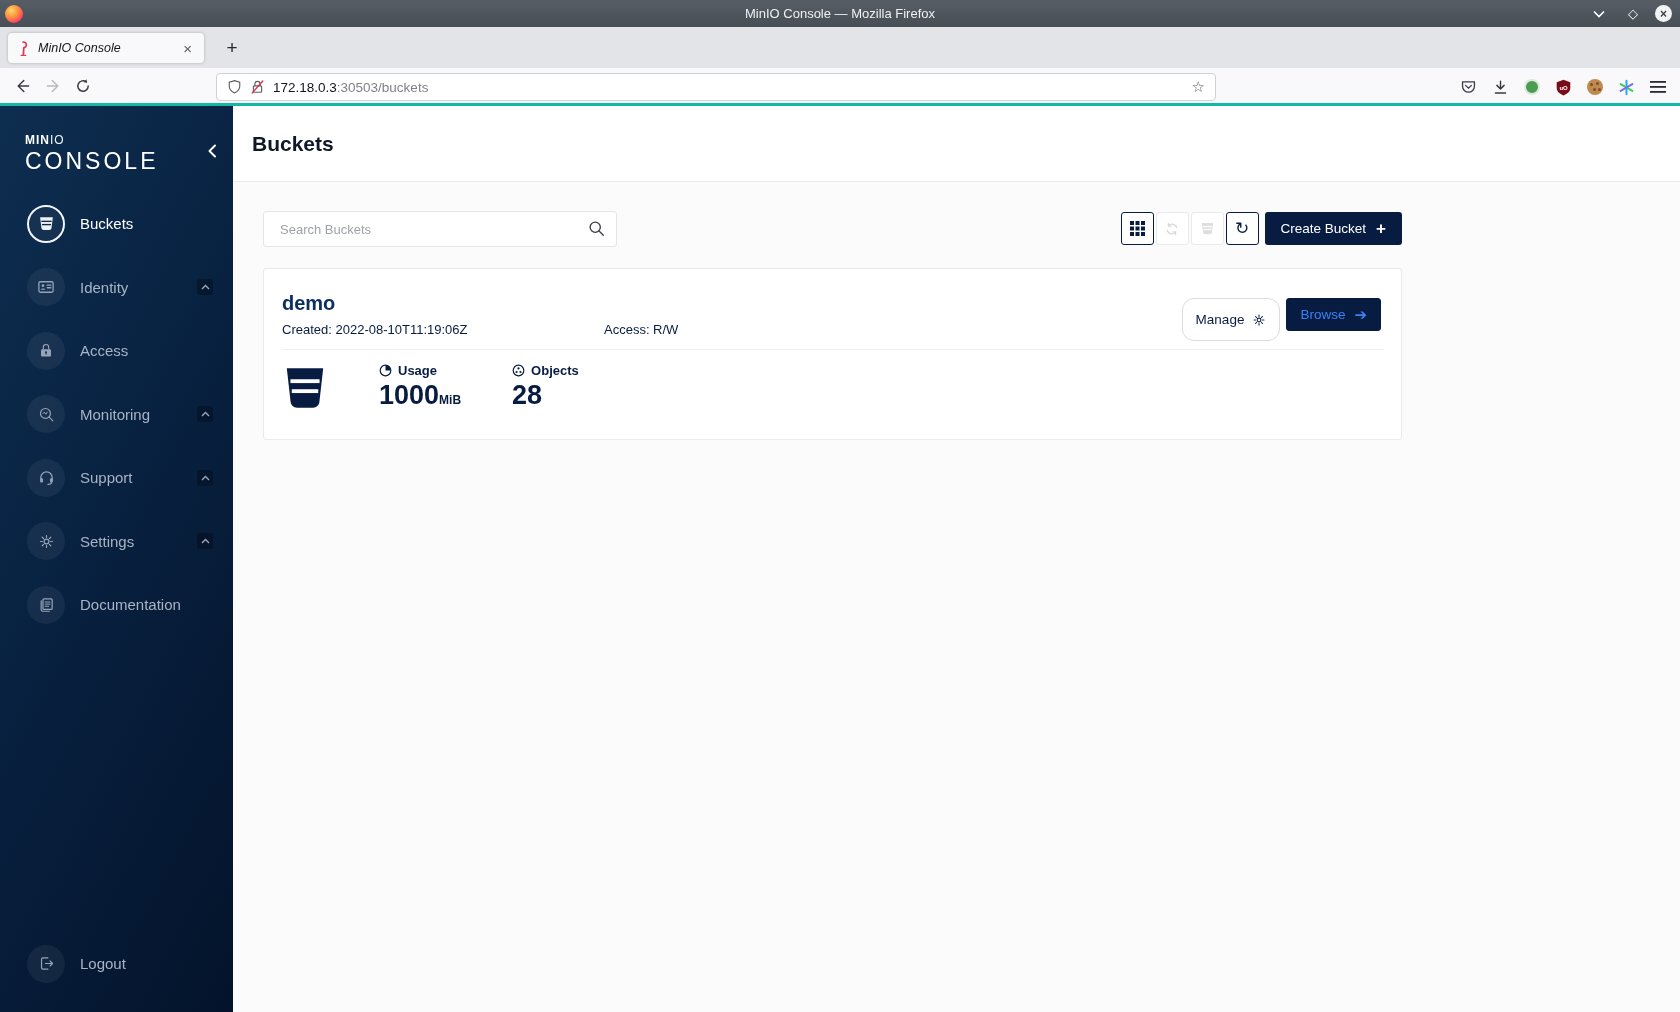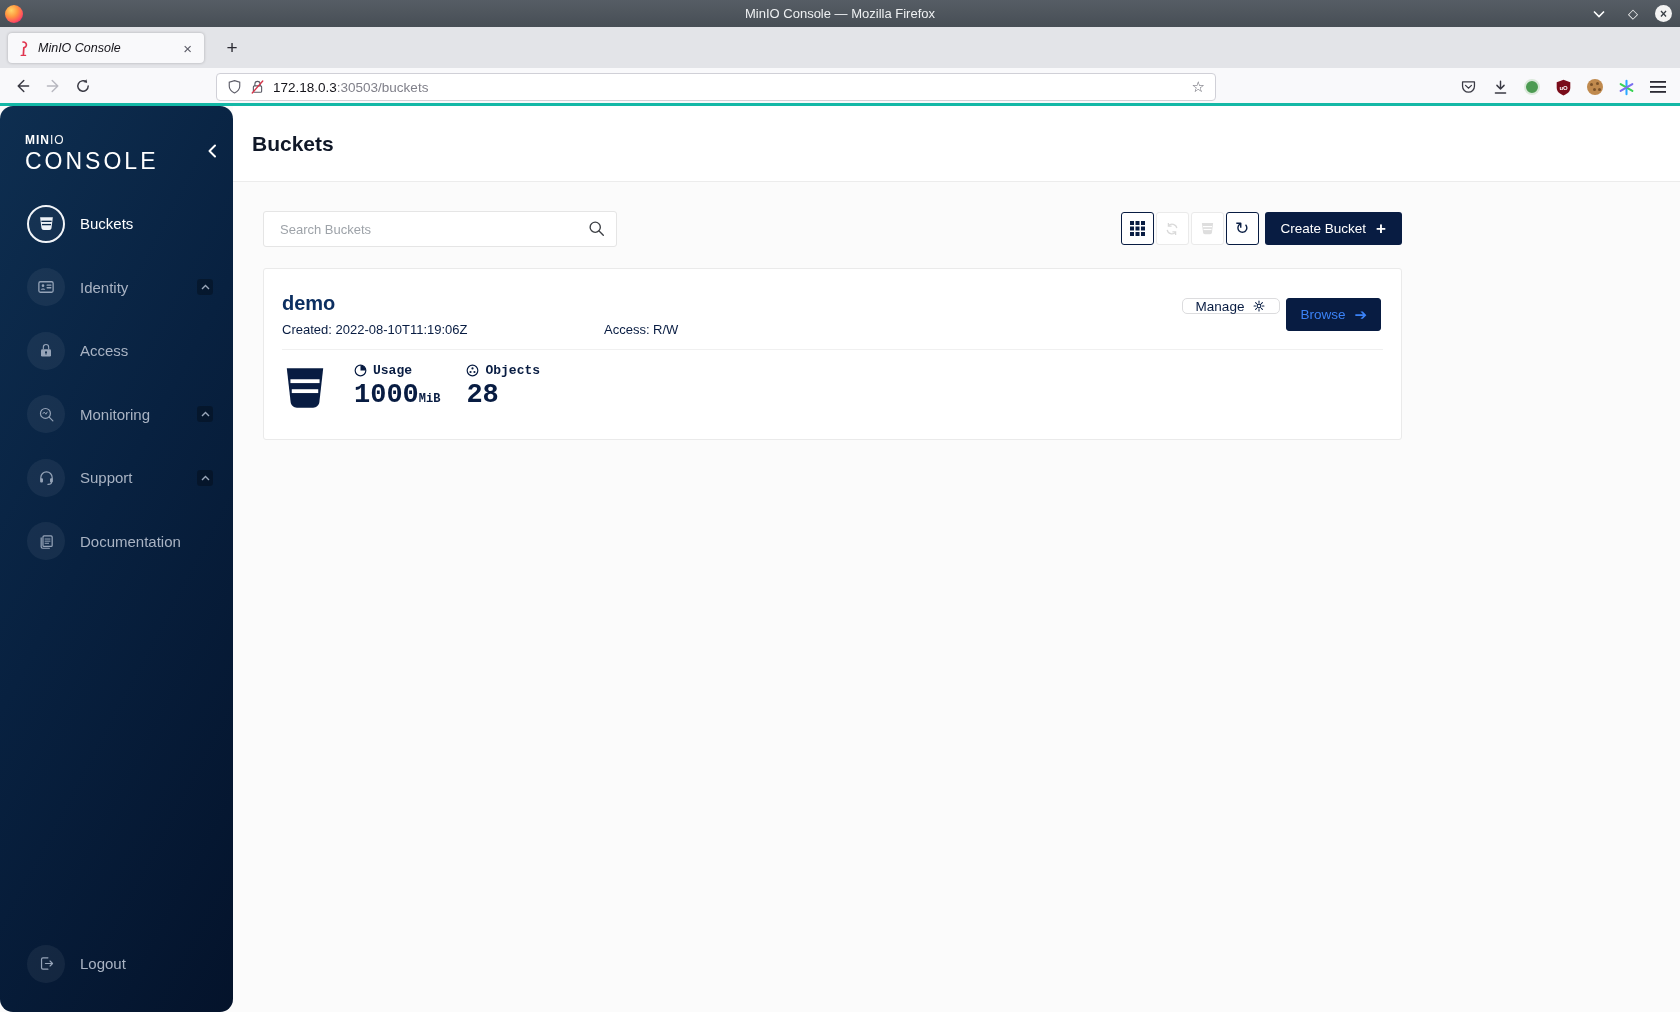--- a/index.html
+++ b/index.html
@@ -41,21 +41,21 @@
   .ext-circle { width:16px; height:16px; border-radius:50%; }
   .ext-green { background:#4c9b52; border:2px solid #dbe9db; }
   .cookie { background:#c08a4e; position:relative; }
   .cookie i { position:absolute; width:3px; height:3px; border-radius:50%; background:#7a5229; }
 
   
   .app { position:absolute; top:106px; left:0; width:1680px; height:906px; display:flex; }
 
   
   .sidebar { width:233px; height:906px; position:relative; flex:0 0 233px;
-    background:linear-gradient(118deg, #0e2e50 0%, #082140 45%, #04132b 100%);border-radius:13px; }
+    background:linear-gradient(118deg, #0e2e50 0%, #082140 45%, #04132b 100%); }
   .logo { position:absolute; top:27px; left:25px; color:#fff; }
   .logo-line1 { font-size:12px; letter-spacing:1px; }
   .logo-bold { font-weight:700; } .logo-light { font-weight:400; opacity:.95; }
   .logo-line2 { font-size:23px; font-weight:300; letter-spacing:3px; margin-top:1px; }
   .collapse-btn { position:absolute; top:38px; right:16px; }
   .menu { position:absolute; top:86px; left:0; width:233px; }
   .menu-item { height:63.5px; display:flex; align-items:center; padding-left:27px; position:relative; cursor:pointer; }
   .icon-circle { width:38px; height:38px; border-radius:50%; background:rgba(255,255,255,0.06);
     display:flex; align-items:center; justify-content:center; color:#96a4b8; flex:0 0 38px; }
   .menu-item.active .icon-circle { border:2px solid #f1f4f8; color:#eef2f7; background:rgba(255,255,255,0.04); }
@@ -90,30 +90,30 @@
     font-family:"Liberation Sans", sans-serif; }
   .create-plus { font-size:17px; font-weight:700; line-height:1; }
 
   
   .bucket-card { margin-top:21px; width:1139px; height:172px; background:#fff;
     border:1px solid #eaeaea; border-radius:3px; position:relative; padding:23px 18px 0 18px; cursor:pointer; }
   .bucket-name { font-size:20px; font-weight:700; color:#0c2f61; line-height:23px; }
   .bucket-meta { margin-top:7px; font-size:13px; color:#081c42; display:flex; }
   .meta-created { width:322px; }
   .card-buttons { position:absolute; top:29px; right:20px; display:flex; gap:6px; }
-  .manage-btn { height:16px; background:#fff; border:1px solid #dcdcde; border-radius:5px; color:#081c42;
+  .manage-btn { height:43px; background:#fff; border:1px solid #dcdcde; border-radius:12px; color:#081c42;
     font-size:13.5px; padding:0 13px; display:flex; align-items:center; gap:8px; cursor:pointer;
     font-family:"Liberation Sans", sans-serif; }
   .browse-btn { height:33px; background:#081c42; border:1px solid #081c42; border-radius:3px; color:#3b82f6;
     font-size:13.5px; padding:0 13px; display:flex; align-items:center; gap:9px; cursor:pointer;
     font-family:"Liberation Sans", sans-serif; }
   .browse-arrow { font-size:15px; font-family:"DejaVu Sans", sans-serif; }
   .card-divider { margin-top:12px; border-top:1px solid #f0f0f0; }
   .stats-row { margin-top:13px; display:flex; align-items:flex-start; }
-  .stat-block { margin-left:26px;font-family:Liberation Mono, monospace; }
+  .stat-block { margin-left:51px; }
   .stat-label { display:flex; align-items:center; gap:6px; font-size:13px; font-weight:700; color:#081c42; }
   .stat-value { margin-top:3px; font-size:27px; font-weight:700; color:#081c42; line-height:28px; }
   .stat-unit { font-size:12px; font-weight:700; }
 </style>
 </head>
 <body>
 
 <div class="titlebar">
   <div class="ff-logo"></div>
   <div class="titlebar-text">MinIO Console — Mozilla Firefox</div>
@@ -286,20 +286,34 @@
         </div>
         <span class="menu-label">Support</span>
         <div class="expand-chip">
           <svg width="9" height="6" viewBox="0 0 9 6">
               <path d="M1 5 L4.5 1.5 L8 5" stroke="#9aa7ba" stroke-width="1.4" fill="none"></path>
             </svg>
         </div>
       </div>
 
 
+      <div class="menu-item">
+        <div class="icon-circle">
+          <svg width="17" height="17" viewBox="0 0 24 24" fill="none" stroke="currentColor" stroke-width="1.7">
+              <circle cx="12" cy="12" r="3.4"></circle>
+              <path d="M12 3.5 v2.6 M12 17.9 v2.6 M3.5 12 h2.6 M17.9 12 h2.6 M6 6 l1.9 1.9 M16.1 16.1 L18 18 M18 6 l-1.9 1.9 M7.9 16.1 L6 18" stroke-linecap="round"></path>
+            </svg>
+        </div>
+        <span class="menu-label">Settings</span>
+        <div class="expand-chip">
+          <svg width="9" height="6" viewBox="0 0 9 6">
+              <path d="M1 5 L4.5 1.5 L8 5" stroke="#9aa7ba" stroke-width="1.4" fill="none"></path>
+            </svg>
+        </div>
+      </div>
 
       <div class="menu-item">
         <div class="icon-circle">
           <svg width="17" height="17" viewBox="0 0 24 24" fill="none" stroke="currentColor" stroke-width="1.7">
               <rect x="7" y="4" width="13" height="15" rx="1.5"></rect>
               <path d="M4.5 7 V19.5 a2 2 0 0 0 2 2 H16" stroke-linecap="round"></path>
               <path d="M10 8.5 h7 M10 11.5 h7 M10 14.5 h5" stroke-width="1.4" stroke-linecap="round"></path>
             </svg>
         </div>
         <span class="menu-label">Documentation</span>

